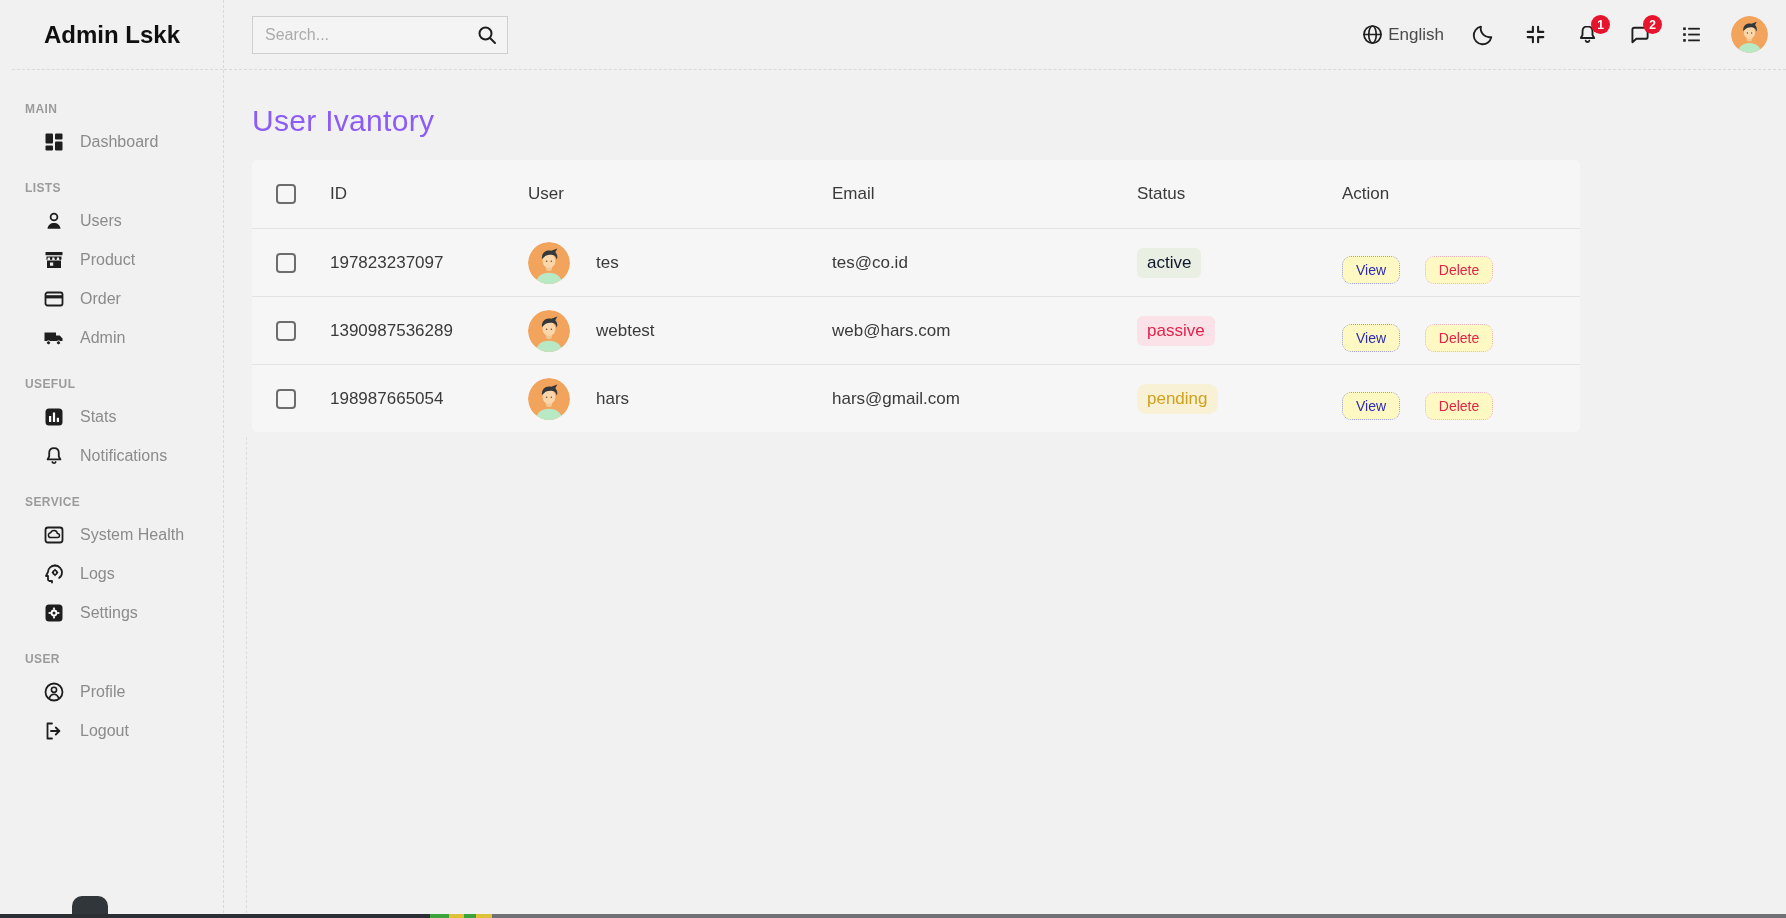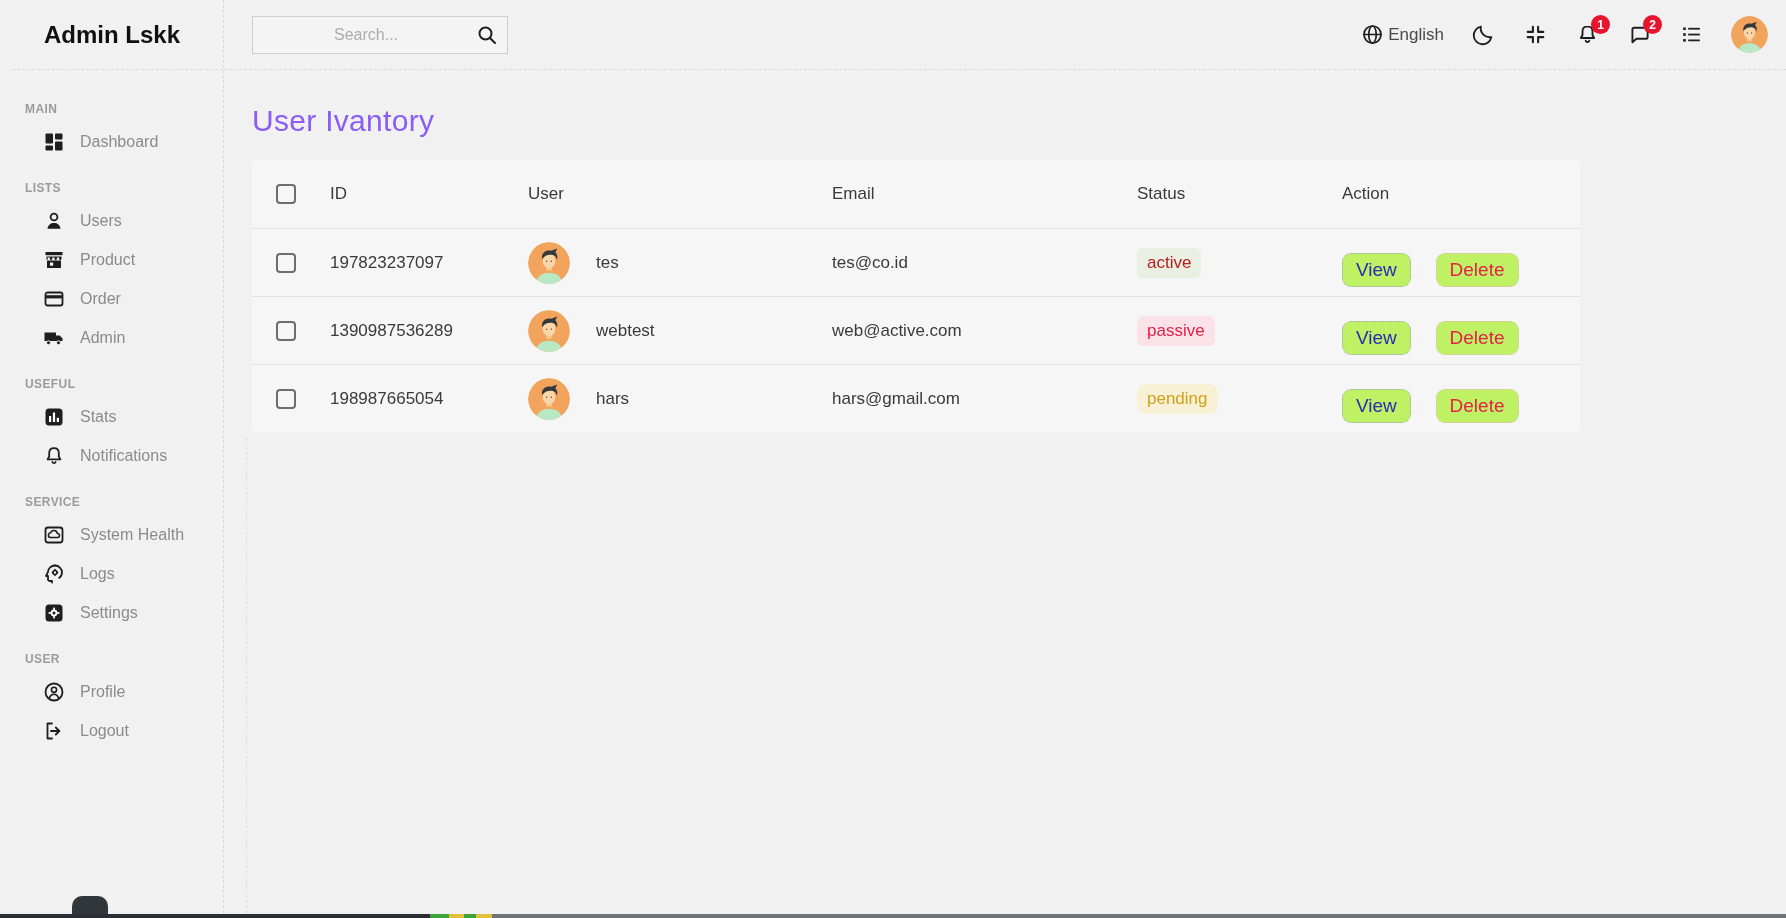--- a/index.html
+++ b/index.html
@@ -25,21 +25,21 @@
   .side-toggle { position:absolute; left:60px; bottom:0; width:36px; height:22px;
                  background:#31363b; border-radius:10px 10px 0 0; }
 
   
   .main-col { flex:1; display:flex; flex-direction:column; }
   .topbar { height:70px; flex:0 0 70px; display:flex; align-items:center;
             justify-content:space-between; padding:0 18px 0 28px; border-bottom:1px dashed #d9d9d9; }
   .search-box { position:relative; width:256px; }
   .search-box input { width:100%; height:38px; border:1px solid #cfcfcf; background:#f4f4f5;
                       padding:0 40px 0 12px; font-size:16px; color:#444; outline:none;
-                      font-family:"Liberation Sans",sans-serif;text-align:center; }
+                      font-family:"Liberation Sans",sans-serif; }
   .search-box input::placeholder { color:#ababab; }
   .search-icon { position:absolute; right:9px; top:7px; width:24px; height:24px; }
   .topbar-right { display:flex; align-items:center; gap:27px; }
   .lang { display:flex; align-items:center; gap:3px; font-size:17px; color:#4a4a4a; cursor:pointer; }
   .icon-btn { position:relative; display:flex; cursor:pointer; }
   .icon-btn svg { width:25px; height:25px; }
   .count-badge { position:absolute; top:-7px; right:-10px; min-width:19px; height:19px;
                  border-radius:50%; background:#e6142d; color:#fff; font-size:12px; font-weight:700;
                  display:flex; align-items:center; justify-content:center; padding:0 2px; }
   .avatar { width:37px; height:37px; border-radius:50%; overflow:hidden; cursor:pointer; }
@@ -55,24 +55,24 @@
   .trow + .trow { border-top:1px solid #e3e3e5; }
   .cell { font-size:17px; color:#3a3a3a; }
   .c-check { padding-left:24px; }
   .c-id { padding-left:24px; }
   .c-user { display:flex; align-items:center; gap:26px; }
   .checkbox { width:20px; height:20px; border:2px solid #6d6d6d; border-radius:4px;
               background:transparent; cursor:pointer; }
   .row-avatar { width:42px; height:42px; border-radius:50%; overflow:hidden; }
   .row-avatar svg { width:100%; height:100%; display:block; }
   .badge { display:inline-block; padding:5px 10px; border-radius:6px; font-size:17px; }
-  .badge.active  { color:#b91c1c; background:#e9efe2; }
+  .badge.active  { color:#0f172a; background:#e9efe2; }
   .badge.passive { color:#e32249; background:#fae2e8; }
   .badge.pending { color:#cfa21b; background:#f8f1d6;border-radius:9px; }
-  .btn { font-size:19px; padding:5px 13px; border-radius:9px; background:#bef264;
+  .btn { font-size:14px; padding:5px 13px; border-radius:9px; background:#fef9c3;
          border:1px dotted; cursor:pointer; font-family:"Liberation Sans",sans-serif;margin-top:15px; }
   .btn.view   { color:#2b2bb5; border-color:#9d9dd6; margin-right:20px; }
   .btn.delete { color:#e32249; border-color:#efb3c0; }
 
   .vline { position:absolute; left:246px; top:437px; bottom:0; width:0;
            border-left:1px dashed #dddddd; }
 
   
   .bottom-strip { position:absolute; left:0; right:0; bottom:0; height:4px; background:#2b2f34; }
   .bottom-strip .accent { position:absolute; left:430px; width:62px; height:4px;
@@ -378,21 +378,21 @@
             </div>
           <div class="cell c-id">1390987536289</div>
           <div class="cell c-user">
             <span class="row-avatar">
                 <svg viewBox="0 0 48 48">
                   <use href="#avatar-sym"></use>
                 </svg>
               </span>
             <span>webtest</span>
           </div>
-          <div class="cell">web@active.com</div>
+          <div class="cell">web@hars.com</div>
           <div class="cell"><span class="badge passive">passive</span></div>
           <div class="cell">
             <button class="btn view">View</button>
             <button class="btn delete">Delete</button>
           </div>
         </div>
 
         <div class="trow">
           <div class="cell c-check">
               <div class="checkbox"></div>

